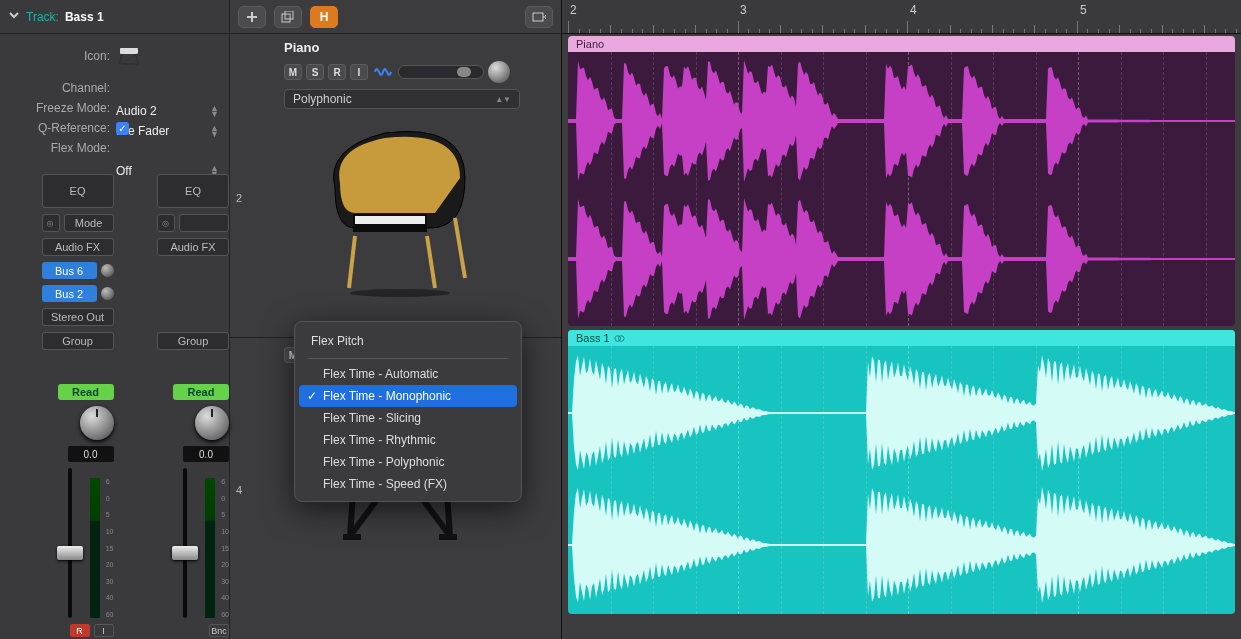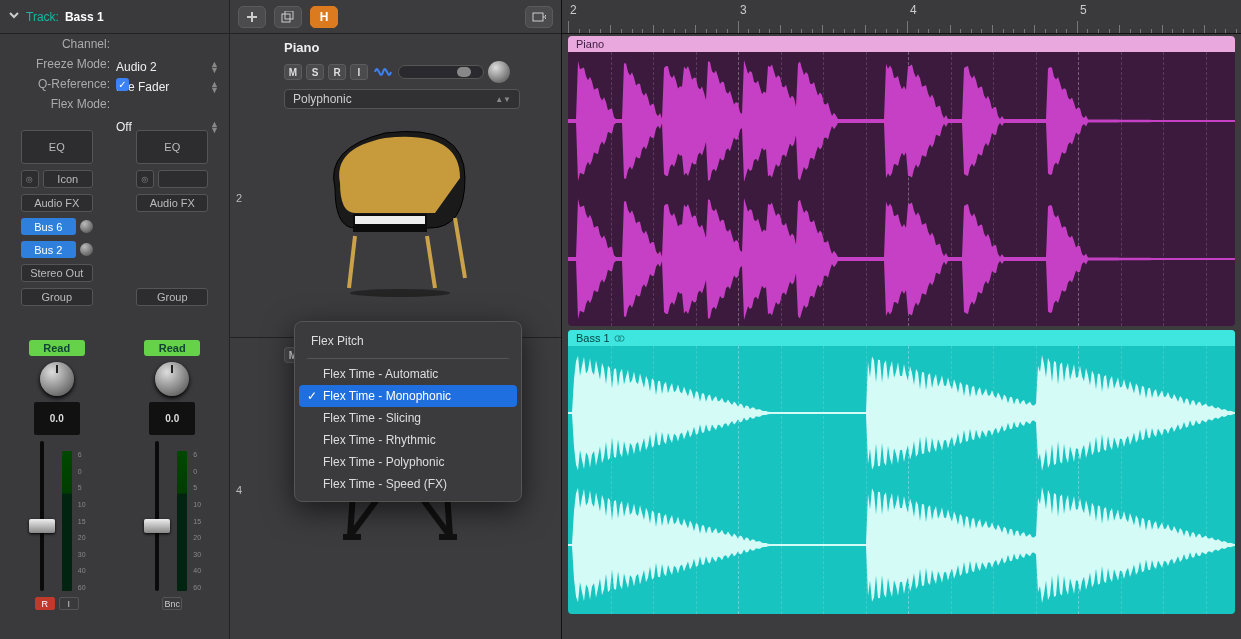--- a/index.html
+++ b/index.html
@@ -15,31 +15,31 @@
 
   .insp-icon-row, .insp-row { display:flex; align-items:center; height:20px; padding:0 10px; }
   .insp-icon-row { height:44px; }
   .insp-row .k { width:100px; text-align:right; color:#aaa; margin-right:6px; }
   .insp-row .v { color:#eee; flex:1; }
   .insp-row .sel { color:#eee; flex:1; display:flex; justify-content:space-between; align-items:center;margin-top:46px; }
   .sel .arrows { color:#888; font-size:9px; line-height:6px; }
   .chk { width:13px; height:13px; border-radius:3px; background:#3b82f6; display:flex; align-items:center; justify-content:center; color:#fff; font-size:10px; }
 
   .insp-strips { flex:1; display:flex; gap:2px; padding-top:16px; }
-  .strip { flex:1; display:flex; flex-direction:column; align-items:center; gap:6px; }
+  .strip { flex:1; display:flex; flex-direction:column; align-items:flex-end; gap:6px; }
   .slot { width:72px; height:18px; background:#2d2d30; border:1px solid #555; border-radius:3px; display:flex; align-items:center; justify-content:center; color:#bbb; font-size:11px; }
   .slot.tall { height:34px; }
   .slot.stereo { width:72px; font-size:8px; letter-spacing:1px; color:#888;}
   .bluechip { width:56px; height:17px; background:#2f7fdc; border-radius:3px; display:flex; align-items:center; justify-content:center; color:#fff; font-size:11px; }
   .busrow { display:flex; align-items:center; gap:4px; width:72px; }
   .knobdot { width:13px; height:13px; border-radius:50%; background:radial-gradient(circle at 35% 30%,#bbb,#444); }
   .greenchip{ width:56px; height:16px; background:#66d24a; border-radius:3px; display:flex; align-items:center; justify-content:center; color:#143; font-size:11px; font-weight:600;margin-top:28px;}
   .knob { width:34px; height:34px; border-radius:50%; background:radial-gradient(circle at 35% 30%,#ddd,#444); box-shadow:0 2px 4px #000; position:relative; }
   .knob::after{content:"";position:absolute;left:50%;top:3px;width:2px;height:8px;background:#222;transform:translateX(-50%);}
-  .numbox{ width:46px;height:33px;background:#111;border-radius:2px;display:flex;align-items:center;justify-content:center;color:#ddd;font-size:10px;font-weight:bold;}
+  .numbox{ width:46px;height:16px;background:#111;border-radius:2px;display:flex;align-items:center;justify-content:center;color:#ddd;font-size:10px;}
   .faderwrap{ display:flex; gap:6px; align-items:flex-end; height:150px;}
   .meter{ width:10px; height:140px; background:linear-gradient(#0e0,#0c0 30%,#073 31%,#073); border-radius:1px; filter:brightness(.3);}
   .fader{ width:28px; height:150px; position:relative; display:flex; flex-direction:column; align-items:center;}
   .fader .track{width:4px;height:100%;background:#0a0a0a;border-radius:2px;}
   .fader .handle{position:absolute;top:78px;width:26px;height:14px;background:linear-gradient(#eee,#888);border-radius:2px;box-shadow:0 1px 3px #000;}
   .ticks{ font-size:7px;color:#888;display:flex;flex-direction:column;justify-content:space-between;height:140px;}
   .stripfoot{display:flex;gap:4px;}
   .tiny{width:20px;height:13px;border:1px solid #555;border-radius:2px;display:flex;align-items:center;justify-content:center;font-size:9px;color:#ccc;}
   .tiny.red{background:#c0392b;color:#fff;border-color:#c0392b;}
 
@@ -102,20 +102,30 @@
     <div class="insp-header">
       <span class="chev">
         <svg width="12" height="12" viewBox="0 0 12 12">
             <path d="M2 4l4 4 4-4" fill="none" stroke="#ccc" stroke-width="2"></path>
           </svg>
       </span>
       <span class="lab">Track:</span>
       <span class="val">Bass 1</span>
     </div>
 
+    <div class="insp-icon-row">
+      <span class="k" style="width:100px;text-align:right;color:#aaa;margin-right:6px">Icon:</span>
+      <span>
+        <svg width="26" height="26" viewBox="0 0 26 26">
+            <rect x="4" y="6" width="18" height="6" rx="1" fill="#ddd"></rect>
+            <path d="M6 12 L4 22 M20 12 L22 22 M6 22 L22 22" stroke="#333" stroke-width="2"></path>
+            <path d="M4 22 L22 12" stroke="#333"></path>
+          </svg>
+      </span>
+    </div>
 
     <div class="insp-row">
       <span class="k">Channel:</span>
       <span class="sel">
           <span>Audio 2</span>
           <span class="arrows">▲<br>▼</span>
         </span>
     </div>
     <div class="insp-row">
       <span class="k">Freeze Mode:</span>
@@ -137,21 +147,21 @@
           <span class="arrows">▲<br>▼</span>
         </span>
     </div>
 
     <div class="insp-strips">
 
       <div class="strip">
         <div class="slot tall">EQ</div>
         <div style="display:flex;gap:4px;width:72px;">
           <span style="flex:0 0 18px" class="slot stereo">◎</span>
-          <span style="flex:1" class="slot">Icon</span>
+          <span style="flex:1" class="slot">Mode</span>
         </div>
         <div class="slot">Audio FX</div>
         <div class="busrow">
             <span class="bluechip">Bus 6</span>
             <span class="knobdot"></span>
           </div>
         <div class="busrow">
             <span class="bluechip">Bus 2</span>
             <span class="knobdot"></span>
           </div>

